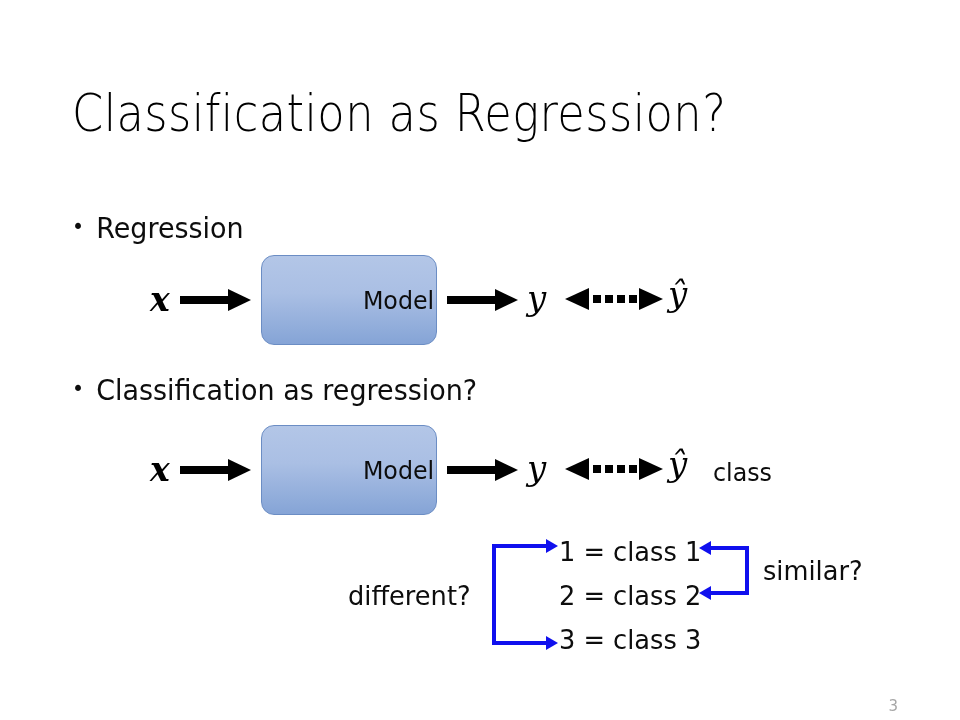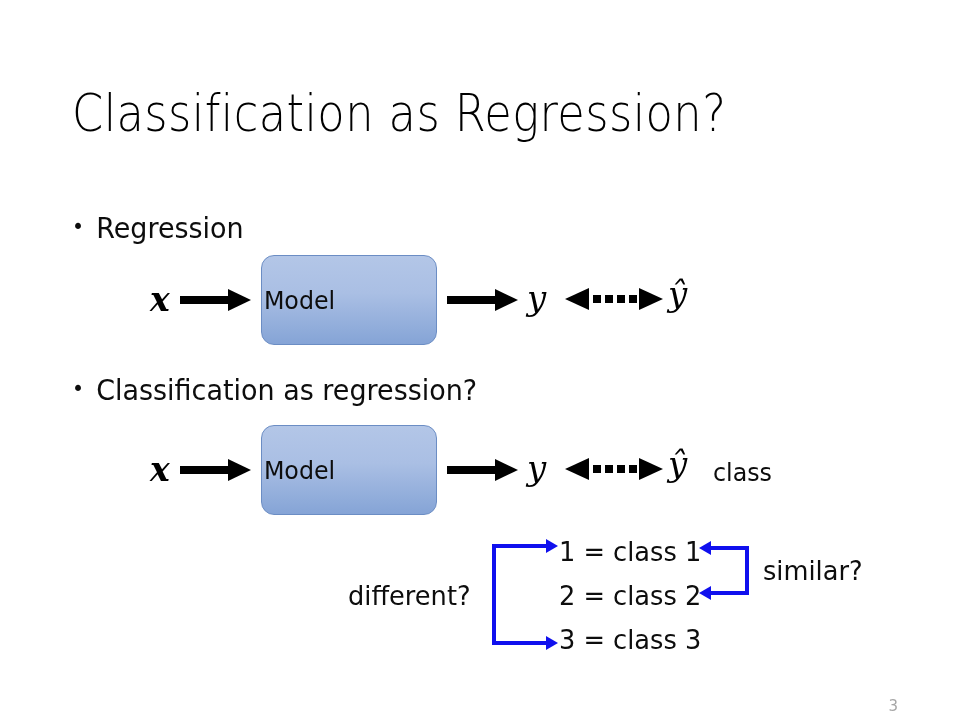--- a/index.html
+++ b/index.html
@@ -109,21 +109,21 @@
     position: absolute;
     left: 261px;
     top: 0px;
     width: 176px;
     height: 90px;
     border-radius: 13px;
     border: 1px solid #6b8dc4;
     background: linear-gradient(to bottom, #b3c6e7 0%, #aabfe4 42%, #85a4d6 100%);
     display: flex;
     align-items: center;
-    justify-content: flex-start;
+    justify-content: flex-end;
     box-sizing: border-box;
   }
   .model-box-label {
     font-family: "DejaVu Sans", sans-serif;
     font-size: 25px;
     color: #0d0d0d;
     transform: scaleX(0.95);
   }
 
   .arrow-svg {

